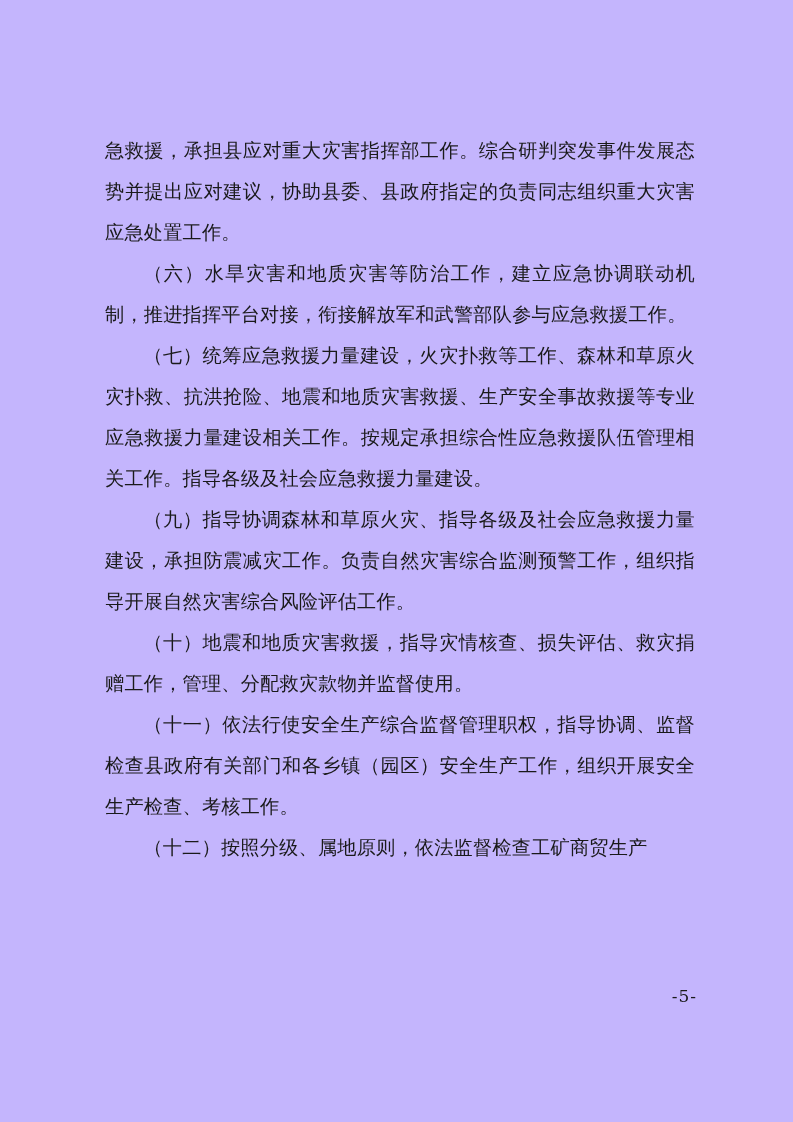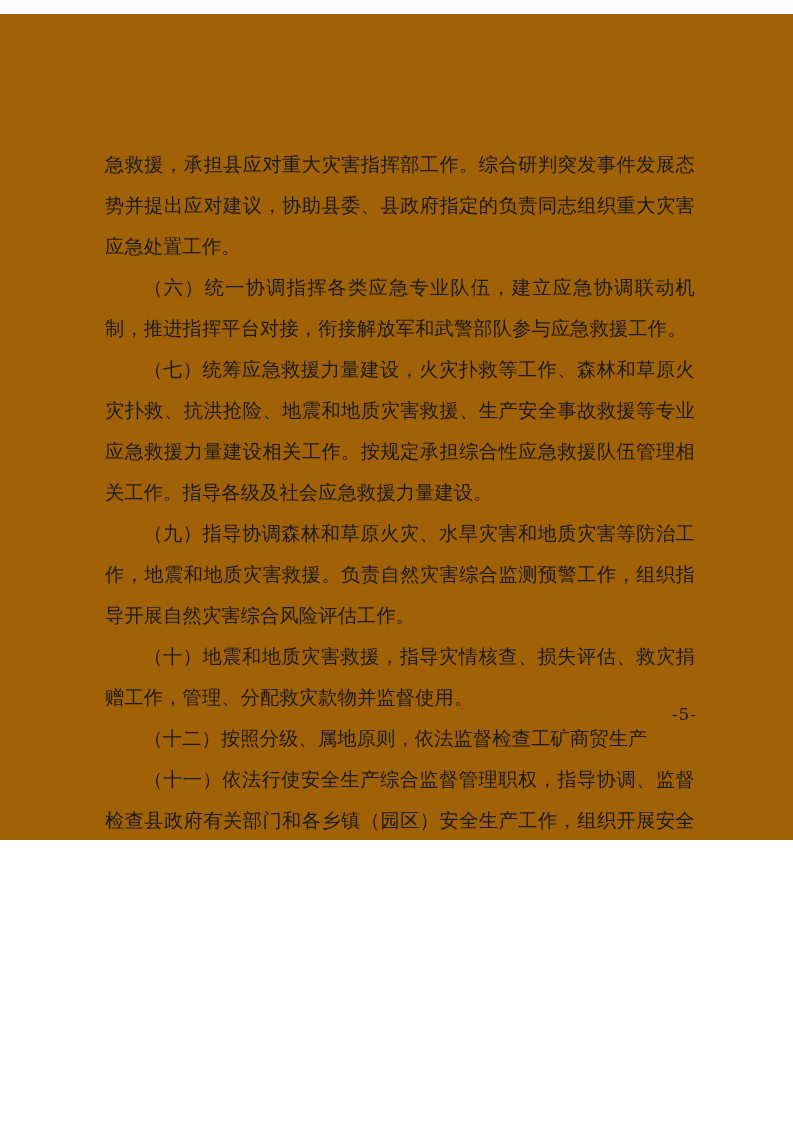--- a/index.html
+++ b/index.html
@@ -3,23 +3,23 @@
 <meta charset="utf-8">
 <style>
   html, body {
     margin: 0;
     padding: 0;
     background: #ffffff;
   }
   .page {
     position: relative;
     width: 793px;
-    height: 826px;
-    background: #a16207;
-    margin: 14px auto;
+    height: 1122px;
+    background: #c4b5fd;
+    margin: 0 auto;
     overflow: hidden;
     box-sizing: border-box;
   }
   .content {
     position: absolute;
     left: 105px;
     top: 130px;
     width: 590px;
   }
   .para {
@@ -45,21 +45,21 @@
     color: #1a1a1a;
     letter-spacing: 1px;
   }
 </style>
 </head>
 <body>
 
 <div class="page">
   <div class="content">
     <p class="para">急救援，承担县应对重大灾害指挥部工作。综合研判突发事件发展态势并提出应对建议，协助县委、县政府指定的负责同志组织重大灾害应急处置工作。</p>
-    <p class="para indent">（六）统一协调指挥各类应急专业队伍，建立应急协调联动机制，推进指挥平台对接，衔接解放军和武警部队参与应急救援工作。</p>
+    <p class="para indent">（六）水旱灾害和地质灾害等防治工作，建立应急协调联动机制，推进指挥平台对接，衔接解放军和武警部队参与应急救援工作。</p>
     <p class="para indent">（七）统筹应急救援力量建设，火灾扑救等工作、森林和草原火灾扑救、抗洪抢险、地震和地质灾害救援、生产安全事故救援等专业应急救援力量建设相关工作。按规定承担综合性应急救援队伍管理相关工作。指导各级及社会应急救援力量建设。</p>
-    <p class="para indent">（九）指导协调森林和草原火灾、水旱灾害和地质灾害等防治工作，地震和地质灾害救援。负责自然灾害综合监测预警工作，组织指导开展自然灾害综合风险评估工作。</p>
+    <p class="para indent">（九）指导协调森林和草原火灾、指导各级及社会应急救援力量建设，承担防震减灾工作。负责自然灾害综合监测预警工作，组织指导开展自然灾害综合风险评估工作。</p>
     <p class="para indent">（十）地震和地质灾害救援，指导灾情核查、损失评估、救灾捐赠工作，管理、分配救灾款物并监督使用。</p>
+    <p class="para indent">（十一）依法行使安全生产综合监督管理职权，指导协调、监督检查县政府有关部门和各乡镇（园区）安全生产工作，组织开展安全生产检查、考核工作。</p>
     <p class="para indent">（十二）按照分级、属地原则，依法监督检查工矿商贸生产</p>
-    <p class="para indent">（十一）依法行使安全生产综合监督管理职权，指导协调、监督检查县政府有关部门和各乡镇（园区）安全生产工作，组织开展安全生产检查、考核工作。</p>
   </div>
   <div class="page-number">-5-</div>
 </div>
 
 </body></html>

